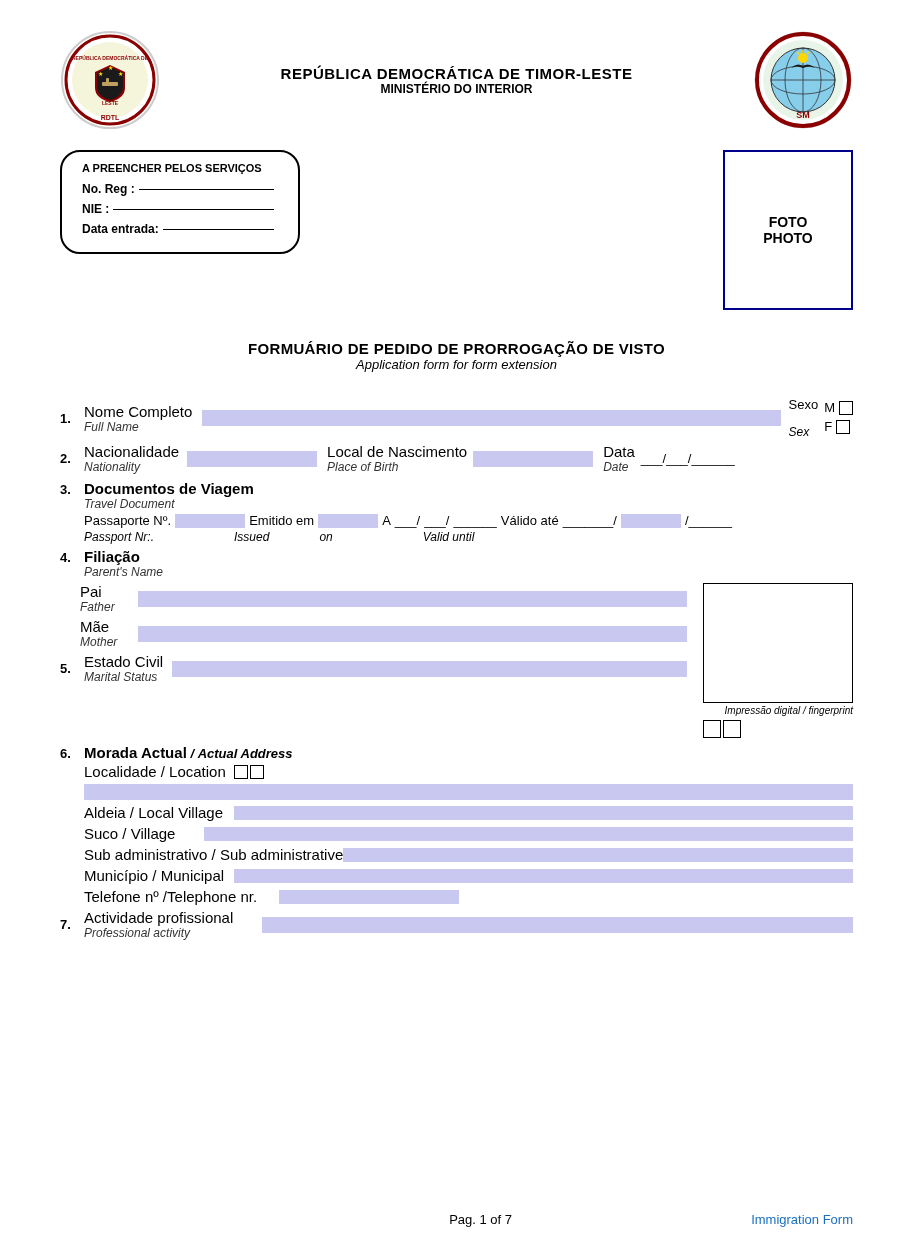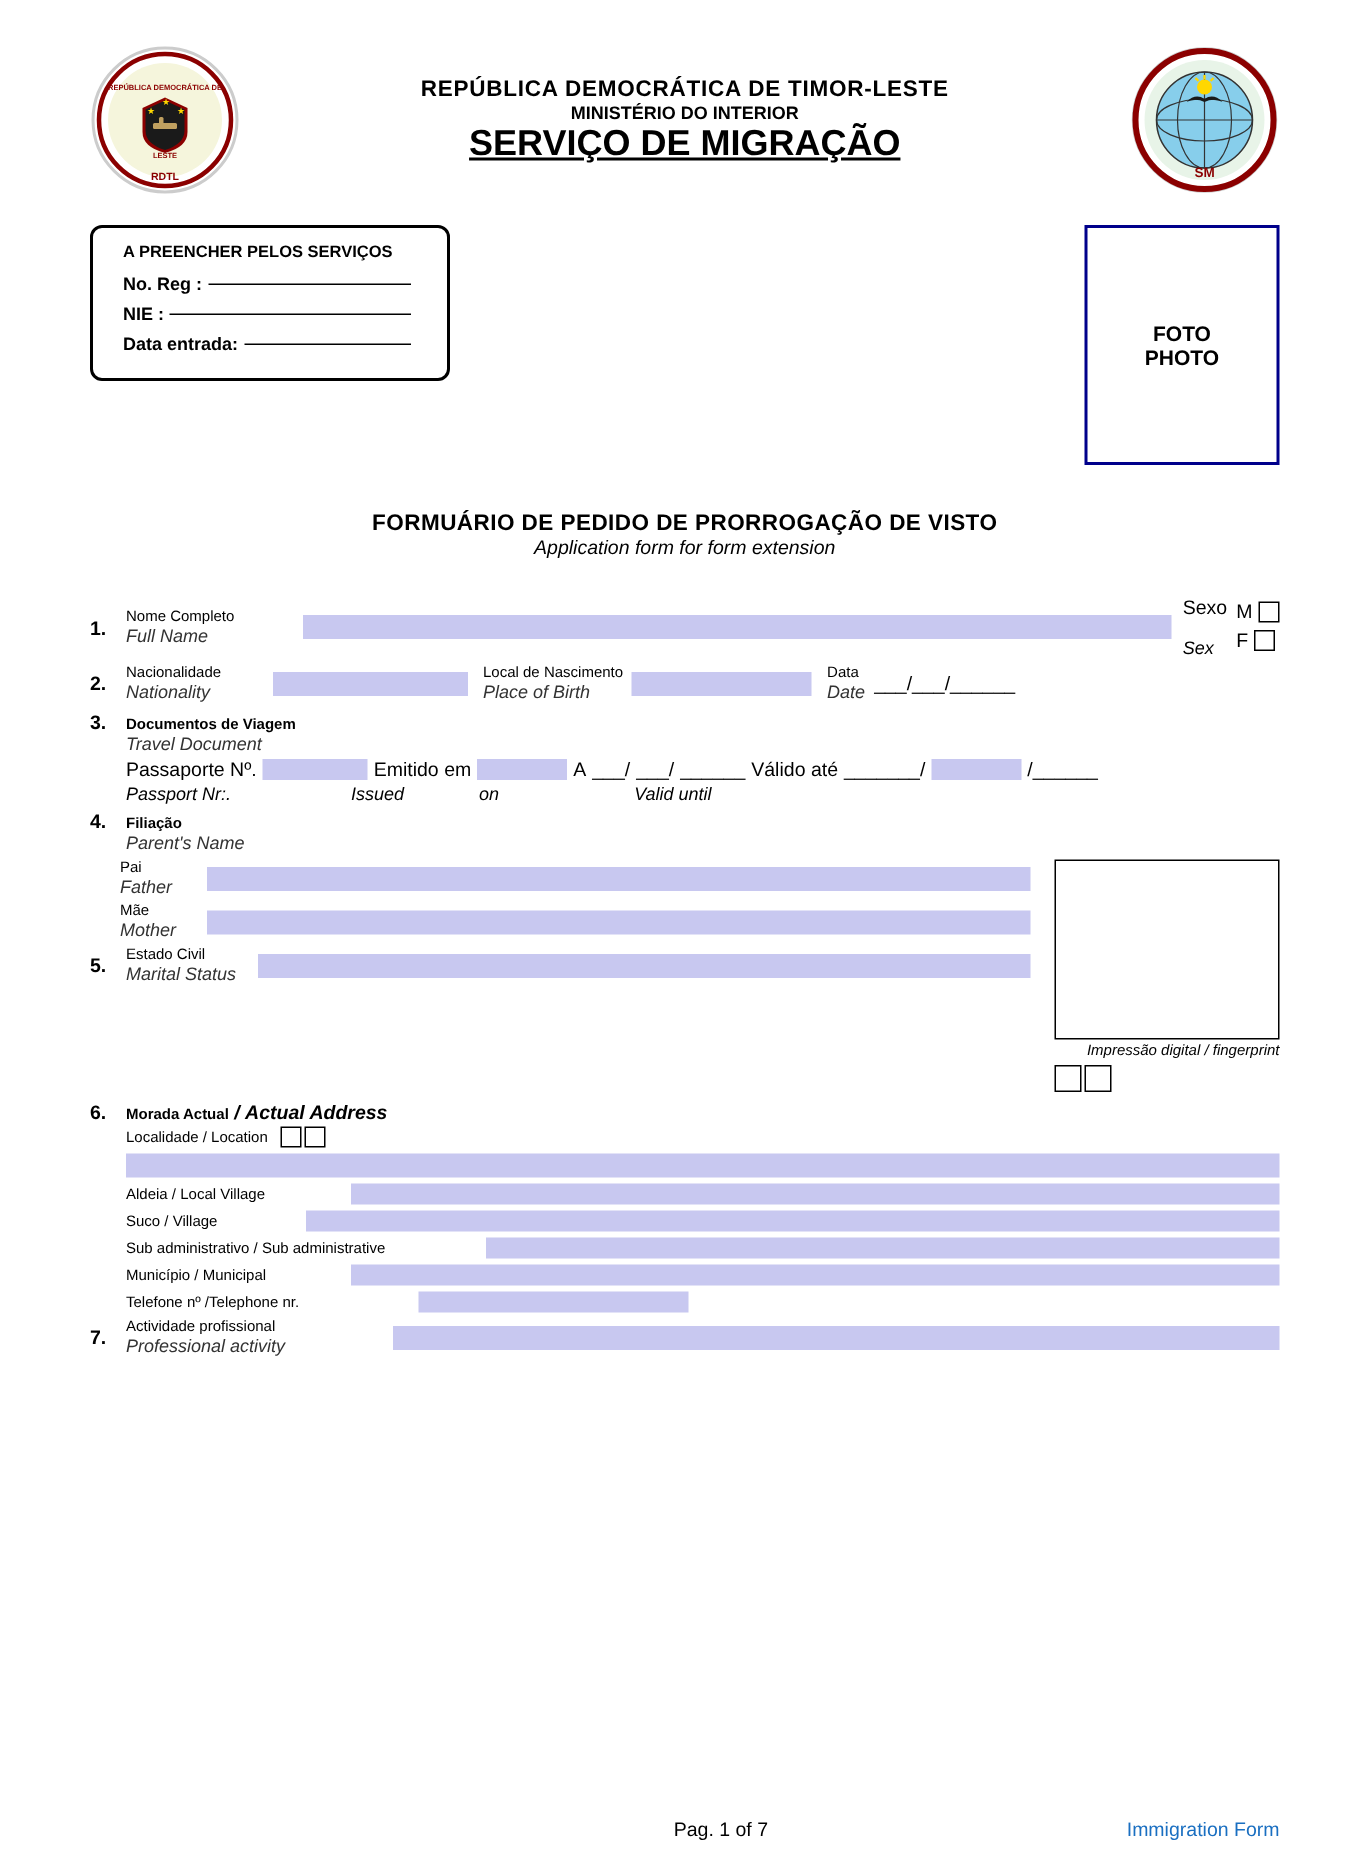--- a/index.html
+++ b/index.html
@@ -52,21 +52,21 @@
     
     .office-section {
       display: flex;
       justify-content: space-between;
       align-items: flex-start;
       margin-top: 20px;
       margin-bottom: 30px;
     }
     .office-box {
       border: 2px solid #000;
-      border-radius: 8px;
+      border-radius: 20px;
       padding: 10px 20px;
       width: 240px;
       font-size: 12px;
     }
     .office-box .title {
       font-weight: bold;
       font-size: 11px;
       margin-bottom: 8px;
     }
     .office-box .field-line {
@@ -152,21 +152,21 @@
     .immigration-form-label {
       font-size: 13px;
       color: #1a6fc1;
       text-align: right;
     }
     .section-number {
       font-weight: bold;
       margin-right: 6px;
       min-width: 18px;
     }
-    .label-pt { font-size: 10px; }
+    .label-pt { font-size: 15px; }
     .label-en { font-style: italic; font-size: 12px; color: #333; }
   </style>
 </head>
 <body>
 
 <div class="header">
 
   <div class="emblem emblem-left">
     <svg viewBox="0 0 100 100" xmlns="http://www.w3.org/2000/svg">
       <circle cx="50" cy="50" r="48" fill="#fff" stroke="#ccc" stroke-width="2"></circle>
@@ -187,21 +187,20 @@
 
       <text x="50" y="90" text-anchor="middle" font-size="7" fill="#8B0000" font-weight="bold">RDTL</text>
 
       <path id="topArc" d="M 10,50 A 40,40 0 0,1 90,50" fill="none"></path>
     </svg>
   </div>
 
   <div class="header-center">
     <div class="line1">REPÚBLICA DEMOCRÁTICA DE TIMOR-LESTE</div>
     <div class="line2">MINISTÉRIO DO INTERIOR</div>
-    <div class="line3">SERVIÇO DE MIGRAÇÃO</div>
   </div>
 
   <div class="emblem emblem-right">
     <svg viewBox="0 0 100 100" xmlns="http://www.w3.org/2000/svg">
       <circle cx="50" cy="50" r="48" fill="#fff" stroke="#ccc" stroke-width="1"></circle>
       <circle cx="50" cy="50" r="46" fill="none" stroke="#8B0000" stroke-width="4"></circle>
       <circle cx="50" cy="50" r="40" fill="#e8f4e8"></circle>
 
       <circle cx="50" cy="50" r="32" fill="#87CEEB" stroke="#333" stroke-width="1"></circle>
       <ellipse cx="50" cy="50" rx="18" ry="32" fill="none" stroke="#333" stroke-width="0.8"></ellipse>

